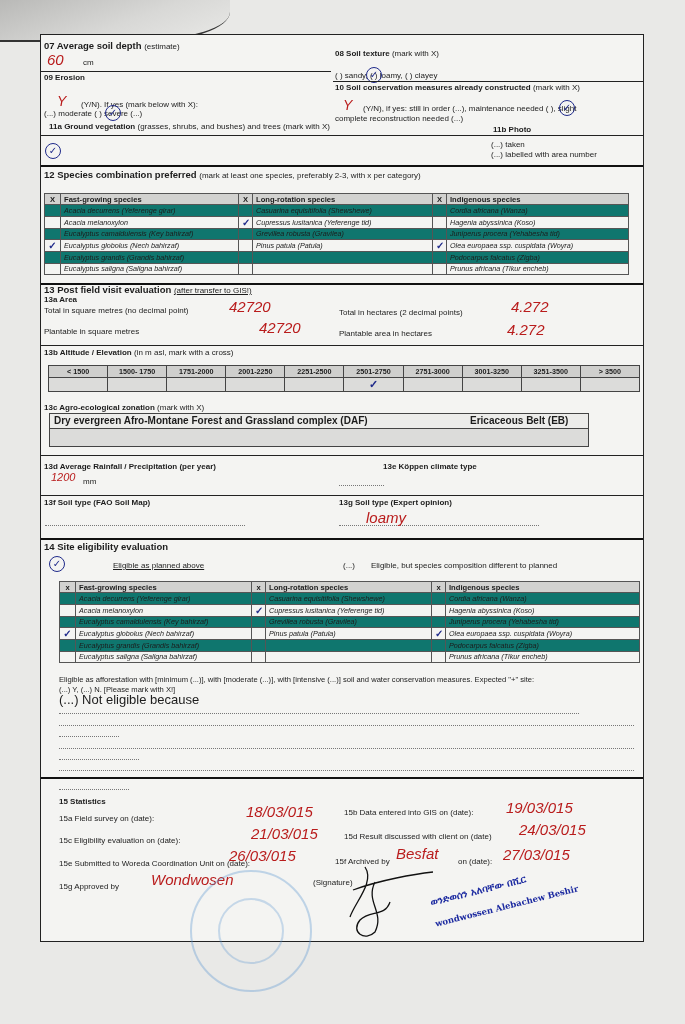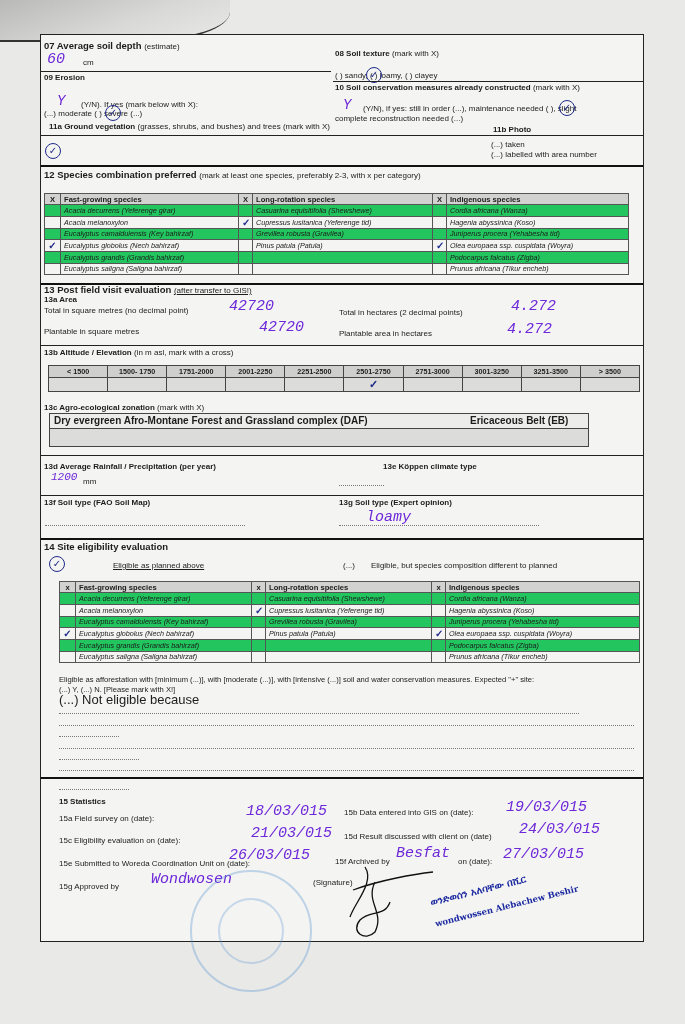--- a/index.html
+++ b/index.html
@@ -5,27 +5,27 @@
   html,body{margin:0;padding:0;}
   body{width:685px;height:1024px;background:#e9e9e7;position:relative;overflow:hidden;font-family:"Liberation Sans",sans-serif;color:#1c1c1c;}
   .corner{position:absolute;left:0;top:0;width:230px;height:40px;background:linear-gradient(160deg,#b9b9b7 0%,#d8d8d6 55%,#e9e9e7 100%);border-bottom:2px solid #333;border-bottom-right-radius:90px 30px;}
   .sheet{position:absolute;left:40px;top:34px;width:604px;height:908px;background:#f4f4f2;border:1.4px solid #222;box-sizing:border-box;}
   .abs{position:absolute;}
   .t{font-size:8px;line-height:10px;white-space:nowrap;}
   .b{font-weight:bold;}
   .big{font-size:9.5px;}
   .hline{position:absolute;left:0;right:0;height:0;border-top:1.3px solid #222;}
   .thick{border-top:2.6px solid #111;}
-  .hw{font-family:Liberation Mono, monospace;font-style:italic;color:#6d28d9;font-size:15px;white-space:nowrap;}
+  .hw{font-family:Liberation Sans, sans-serif;font-style:italic;color:#b91c1c;font-size:15px;white-space:nowrap;}
   .mark{position:absolute;width:14px;height:14px;border:1.6px solid #1f2a8a;border-radius:50%;color:#1f2a8a;font-size:10px;line-height:14px;text-align:center;font-family:"DejaVu Sans",sans-serif;}
   table.sp{position:absolute;border-collapse:collapse;font-size:7.2px;table-layout:fixed;}
   table.sp td{border:0.8px solid #555;height:10.4px;padding:0 3px;white-space:nowrap;overflow:hidden;}
   table.sp td.x{width:14px;text-align:center;}
   table.sp tr.hd td{background:#d2d2d0;font-weight:bold;font-size:7.6px;}
-  table.sp td.sh{background:#22c55e;}
+  table.sp td.sh{background:#0f766e;}
   table.sp td.it{font-style:italic;}
   table.alt{position:absolute;border-collapse:collapse;font-size:7.2px;table-layout:fixed;}
   table.alt td{border:0.8px solid #444;height:11px;text-align:center;padding:0;}
   table.alt tr.hd td{background:#cfcfcd;font-weight:bold;}
   table.alt tr.em td{background:#dcdcda;}
   .dots{position:absolute;height:0;border-top:1px dotted #777;}
   .stamp{position:absolute;left:190px;top:870px;width:118px;height:118px;border-radius:50%;border:2px solid rgba(90,150,210,0.35);}
   .stamp:after{content:"";position:absolute;left:26px;top:26px;width:62px;height:62px;border-radius:50%;border:2px solid rgba(90,150,210,0.3);}
   .sig{position:absolute;left:345px;top:862px;width:90px;height:80px;}
   .stamptxt{position:absolute;color:#1c2aa0;font-family:"DejaVu Serif",serif;font-weight:bold;transform:rotate(-14deg);white-space:nowrap;}

